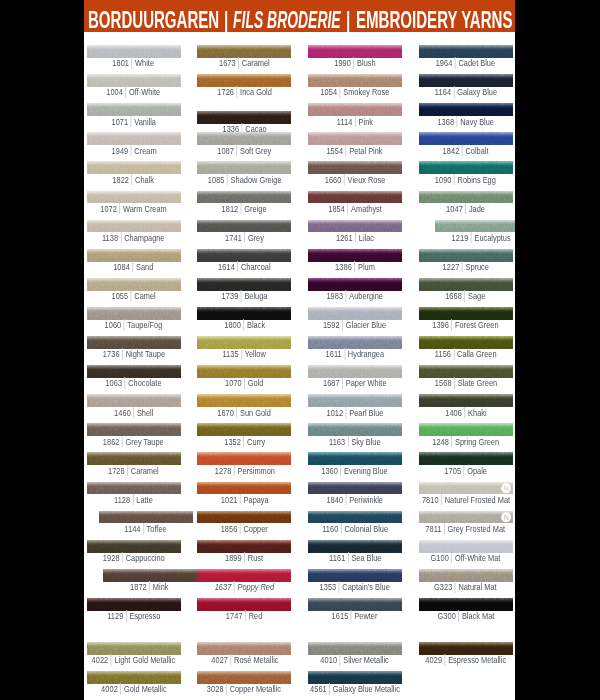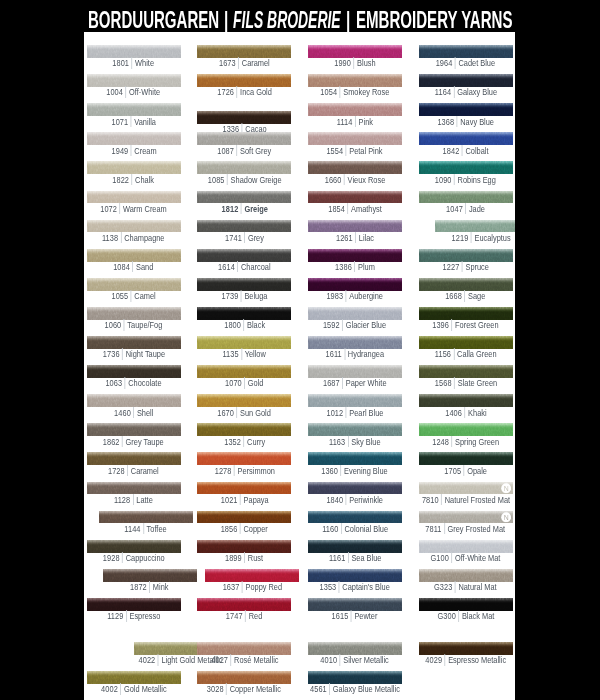--- a/index.html
+++ b/index.html
@@ -1,20 +1,20 @@
 <!DOCTYPE html>
 <html><head>
 <meta charset="utf-8">
 <title>Embroidery Yarns Colour Chart</title>
 <style>
   html,body{margin:0;padding:0;}
   body{width:600px;height:700px;background:#000;overflow:hidden;
        font-family:"Liberation Sans",sans-serif;}
   #page{position:absolute;left:84px;top:0;width:431px;height:700px;background:#fff;overflow:hidden;}
-  .hdr{position:absolute;left:0;top:0;width:431px;height:32.3px;background:#000000;}
+  .hdr{position:absolute;left:0;top:0;width:431px;height:32.3px;background:#c2410c;}
   .hdr-t{position:absolute;color:#fff;font-weight:bold;font-size:23.3px;line-height:23.3px;
        white-space:nowrap;transform-origin:left top;top:8.7px;}
   .hdr-t.it{font-style:italic;}
   .hdr-sep{position:absolute;color:#fff;font-weight:bold;font-size:22px;line-height:22px;
        top:9.2px;transform:scaleX(0.7);transform-origin:left top;}
   .grid{position:absolute;left:0;top:0;width:431px;height:700px;}
   .col{position:absolute;top:45px;width:94px;}
   .row{position:relative;height:29.1px;}
   .sw{position:absolute;left:0;top:0;width:94px;height:12.9px;overflow:hidden;isolation:isolate;}
   .sw::before{content:"";position:absolute;inset:0;z-index:2;mix-blend-mode:soft-light;
@@ -433,21 +433,21 @@
             <div class="hl"></div>
           </div>
           <div class="lbl">
             <div class="lblin">
               <span class="code">1129</span>
               <span class="bar"></span>
               <span class="nm">Espresso</span>
             </div>
           </div>
         </div>
-        <div class="row" style="position: absolute; top: 597px; left: 0px; width: 94px; margin-left: 47px;">
+        <div class="row" style="position: absolute; top: 597px; left: 0px; width: 94px;">
           <div class="sw" style="background: rgb(140, 135, 86);">
             <svg class="noise">
               <rect width="100%" height="100%" filter="url(#thrd)"></rect>
             </svg>
             <svg class="fuzz">
               <rect width="100%" height="100%" fill="#ffffff" filter="url(#fuzz)"></rect>
             </svg>
             <div class="hl"></div>
           </div>
           <div class="lbl">
@@ -561,21 +561,21 @@
             <div class="hl"></div>
           </div>
           <div class="lbl">
             <div class="lblin">
               <span class="code">1085</span>
               <span class="bar"></span>
               <span class="nm">Shadow Greige</span>
             </div>
           </div>
         </div>
-        <div class="row" style="position: absolute; top: 145.5px; left: 0px; width: 94px; font-weight: bold;">
+        <div class="row" style="position: absolute; top: 145.5px; left: 0px; width: 94px;">
           <div class="sw" style="background: rgb(104, 104, 101);">
             <svg class="noise">
               <rect width="100%" height="100%" filter="url(#thrd)"></rect>
             </svg>
             <svg class="fuzz">
               <rect width="100%" height="100%" fill="#ffffff" filter="url(#fuzz)"></rect>
             </svg>
             <div class="hl"></div>
           </div>
           <div class="lbl">
@@ -795,21 +795,21 @@
             <div class="hl"></div>
           </div>
           <div class="lbl">
             <div class="lblin">
               <span class="code">1899</span>
               <span class="bar"></span>
               <span class="nm">Rust</span>
             </div>
           </div>
         </div>
-        <div class="row" style="position: absolute; top: 523.8px; left: 8px; width: 94px;">
+        <div class="row" style="position: absolute; top: 523.8px; left: 0px; width: 94px; font-style: italic;">
           <div class="sw" style="background: rgb(174, 24, 50);">
             <svg class="noise">
               <rect width="100%" height="100%" filter="url(#thrd)"></rect>
             </svg>
             <svg class="fuzz">
               <rect width="100%" height="100%" fill="#ffffff" filter="url(#fuzz)"></rect>
             </svg>
             <div class="hl"></div>
           </div>
           <div class="lbl">

